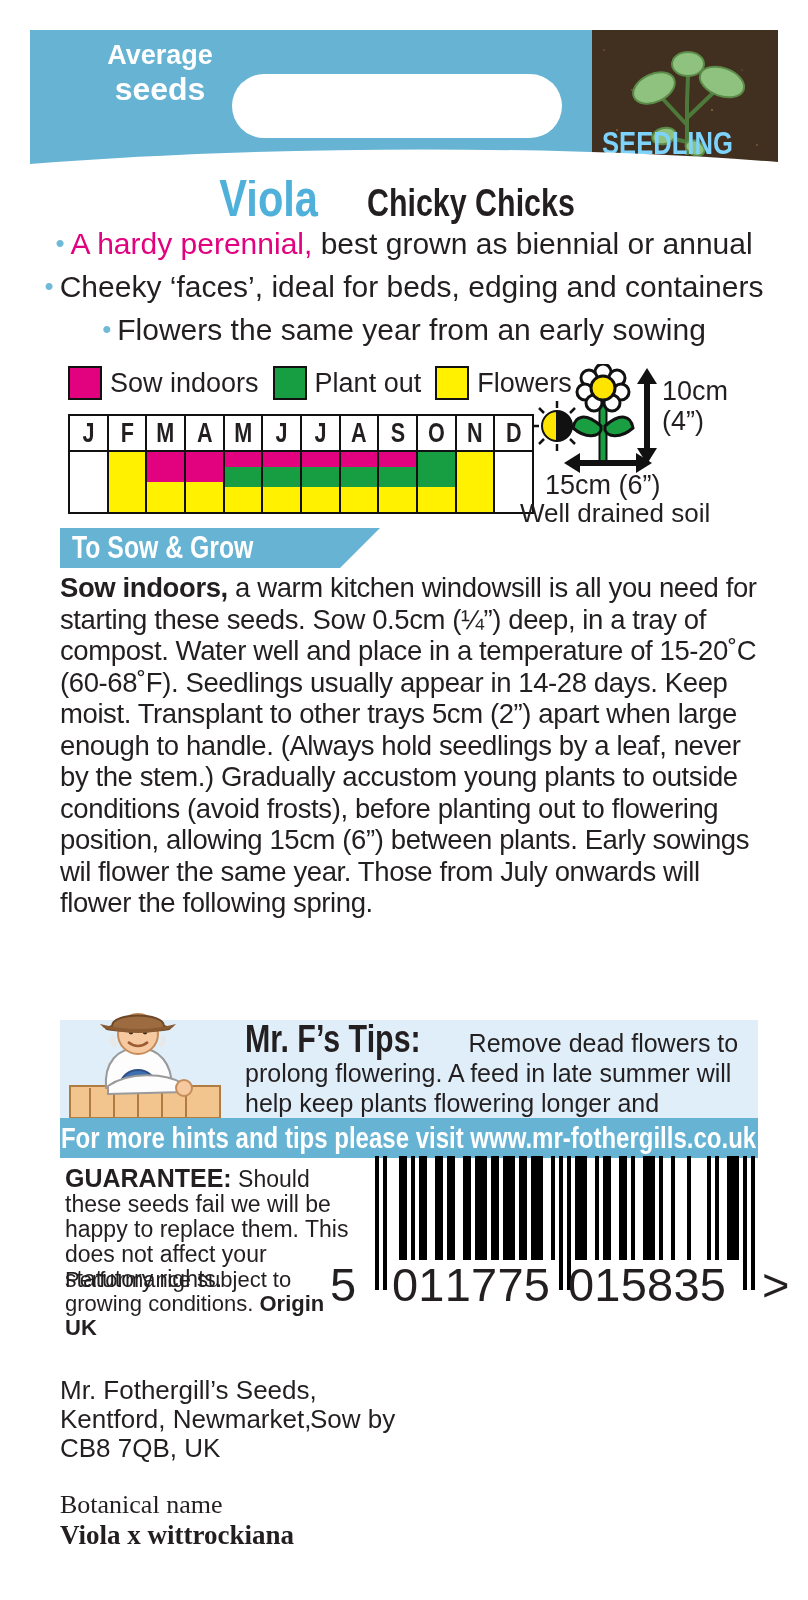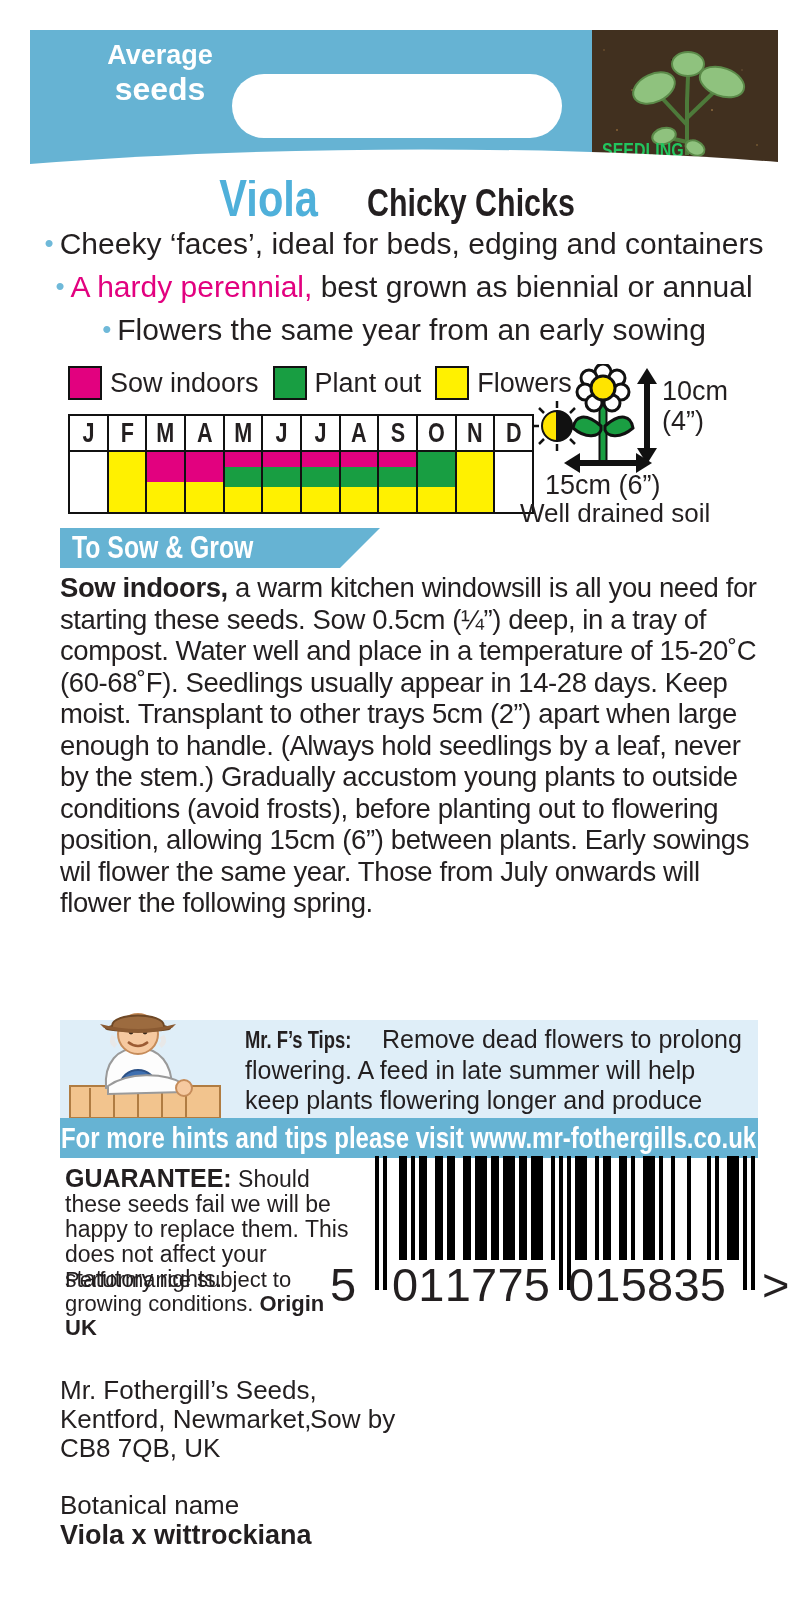--- a/index.html
+++ b/index.html
@@ -20,21 +20,21 @@
     background-image:radial-gradient(circle 3px at 12px 20px,#5d4428 45%,transparent 50%),
       radial-gradient(circle 2px at 40px 60px,#6b5130 45%,transparent 50%),
       radial-gradient(circle 3px at 80px 30px,#2a1d10 45%,transparent 50%),
       radial-gradient(circle 2px at 120px 80px,#7a5c36 45%,transparent 50%),
       radial-gradient(circle 3px at 150px 40px,#55402a 45%,transparent 50%),
       radial-gradient(circle 2px at 25px 100px,#76552f 45%,transparent 50%),
       radial-gradient(circle 3px at 100px 110px,#2e2113 45%,transparent 50%),
       radial-gradient(circle 2px at 165px 115px,#664d2c 45%,transparent 50%),
       radial-gradient(circle 2px at 60px 125px,#7d5f38 45%,transparent 50%);
     background-color:#41301f;}
-  .photo-label{position:absolute;left:10px;bottom:6px;color:#22c55e;font-weight:bold;font-size:20px;}
+  .photo-label{position:absolute;left:10px;bottom:6px;color:#7dd3fc;font-weight:bold;font-size:32px;}
   .wave{position:absolute;left:0;bottom:-8px;width:748px;height:40px;z-index:3;}
 
   
   .title-row{position:absolute;left:0;top:168px;width:808px;text-align:center;}
   .title-name{color:#4fb0da;font-weight:bold;font-size:52px;vertical-align:baseline;}
   .title-variety{color:#231f20;font-weight:bold;font-size:38px;vertical-align:baseline;margin-left:6px;}
   .bullets{position:absolute;left:0;top:222px;width:808px;text-align:center;}
   .bullets .b{font-size:30px;line-height:42px;}
   .dot{color:#6fb9d9;font-size:26px;margin-right:6px;vertical-align:2px;}
   .hl{color:#e2017f;}
@@ -66,21 +66,21 @@
      display:flex;align-items:center;}
   .sg-banner span{color:#fff;font-weight:bold;font-size:31px;margin-left:12px;}
   .body-text{position:absolute;left:60px;top:572px;width:702px;font-size:27.5px;line-height:31.5px;
      letter-spacing:-0.4px;}
   .body-text b{letter-spacing:-0.4px;}
 
   
   .tips-box{position:absolute;left:60px;top:1020px;width:698px;height:98px;background:#dfeef8;}
   .mrf{position:absolute;left:8px;top:-18px;}
   .tips-text{position:absolute;left:185px;top:4px;width:500px;font-size:25px;line-height:30px;}
-  .tips-head{font-weight:bold;font-size:23px;margin-right:4px;}
+  .tips-head{font-weight:bold;font-size:38px;margin-right:4px;}
   .hints-banner{position:absolute;left:60px;top:1118px;width:698px;height:40px;background:#66b3d3;
      display:flex;align-items:center;justify-content:center;}
   .hints-banner span{color:#fff;font-weight:bold;font-size:30px;}
 
   
   .guarantee{position:absolute;left:65px;top:1166px;width:285px;font-size:23px;line-height:25px;}
   .guarantee b{font-size:25px;}
   .performance{position:absolute;left:65px;top:1268px;width:285px;font-size:22px;line-height:24px;}
 
   
@@ -90,21 +90,21 @@
   .module.on{background:#000;}
   .module.long{height:134px;}
   .bc-first{position:absolute;left:0px;bottom:0px;font-size:47px;}
   .bc-left{position:absolute;left:62px;bottom:0px;width:158px;display:flex;justify-content:space-between;font-size:47px;}
   .bc-right{position:absolute;left:238px;bottom:0px;width:158px;display:flex;justify-content:space-between;font-size:47px;}
   .bc-arrow{position:absolute;left:432px;bottom:0px;font-size:47px;}
 
   
   .address{position:absolute;left:60px;top:1376px;font-size:26px;line-height:29px;}
   .sowby{position:absolute;left:310px;top:1404px;font-size:26px;}
-  .botanical{position:absolute;left:60px;top:1490px;font-size:26px;line-height:30px;}
+  .botanical{position:absolute;left:60px;top:1490px;font-size:26px;line-height:30px;font-family:Liberation Serif, serif;}
   .botanical .bname{font-weight:bold;font-size:27px;}
 </style>
 </head>
 <body>
 
 <div class="page">
 
   <div class="header">
     <div class="avg">
       <div class="l1">Average</div>
@@ -135,22 +135,22 @@
       <path d="M0,40 L0,24 C220,6 520,4 748,22 L748,40 Z" fill="#ffffff"></path>
     </svg>
   </div>
 
   <div class="title-row">
     <span class="title-name cond">Viola</span>
     <span class="title-variety cond">Chicky Chicks</span>
   </div>
 
   <div class="bullets">
+      <div class="b"><span class="dot">•</span><span class="hl">A hardy perennial,</span><span> best grown as biennial or annual</span></div>
       <div class="b"><span class="dot">•</span><span>Cheeky ‘faces’, ideal for beds, edging and containers</span></div>
-      <div class="b"><span class="dot">•</span><span class="hl">A hardy perennial,</span><span> best grown as biennial or annual</span></div>
       <div class="b"><span class="dot">•</span><span>Flowers the same year from an early sowing</span></div>
     </div>
 
   <div class="legend">
       <span class="sw" style="background: rgb(226, 1, 127);"></span>
       <span class="lt">Sow indoors</span>
       <span class="sw" style="background: rgb(24, 158, 66);"></span>
       <span class="lt">Plant out</span>
       <span class="sw" style="background: rgb(255, 241, 0);"></span>
       <span class="lt">Flowers</span>

